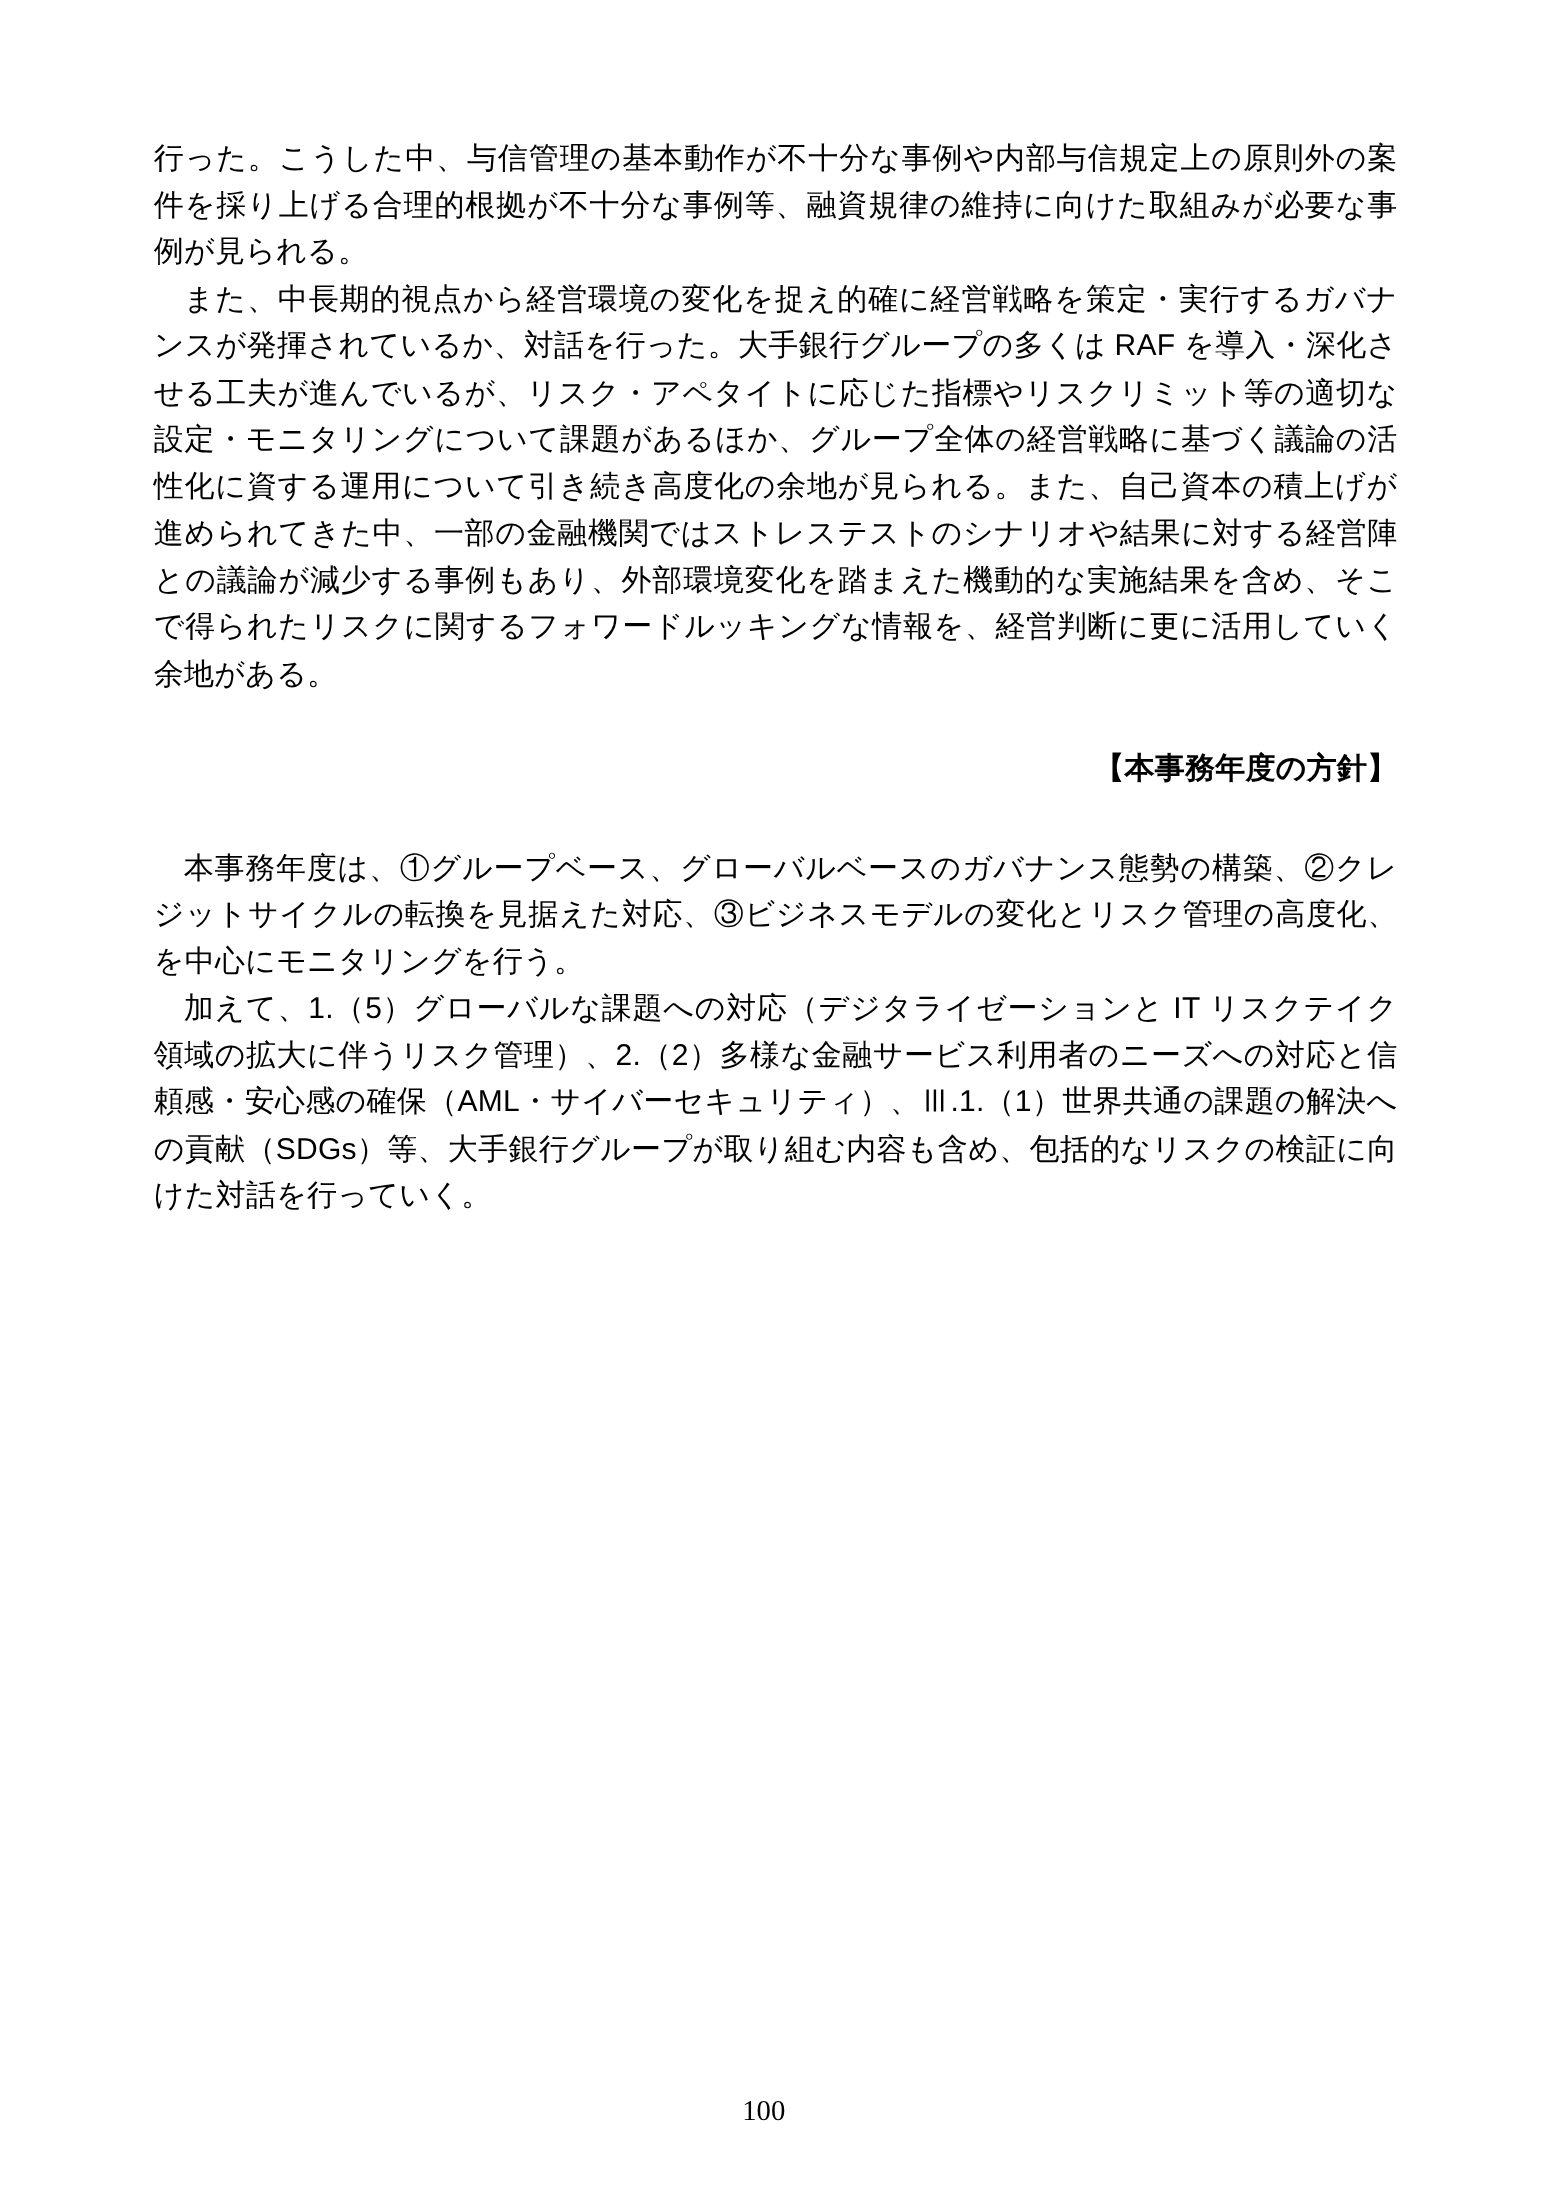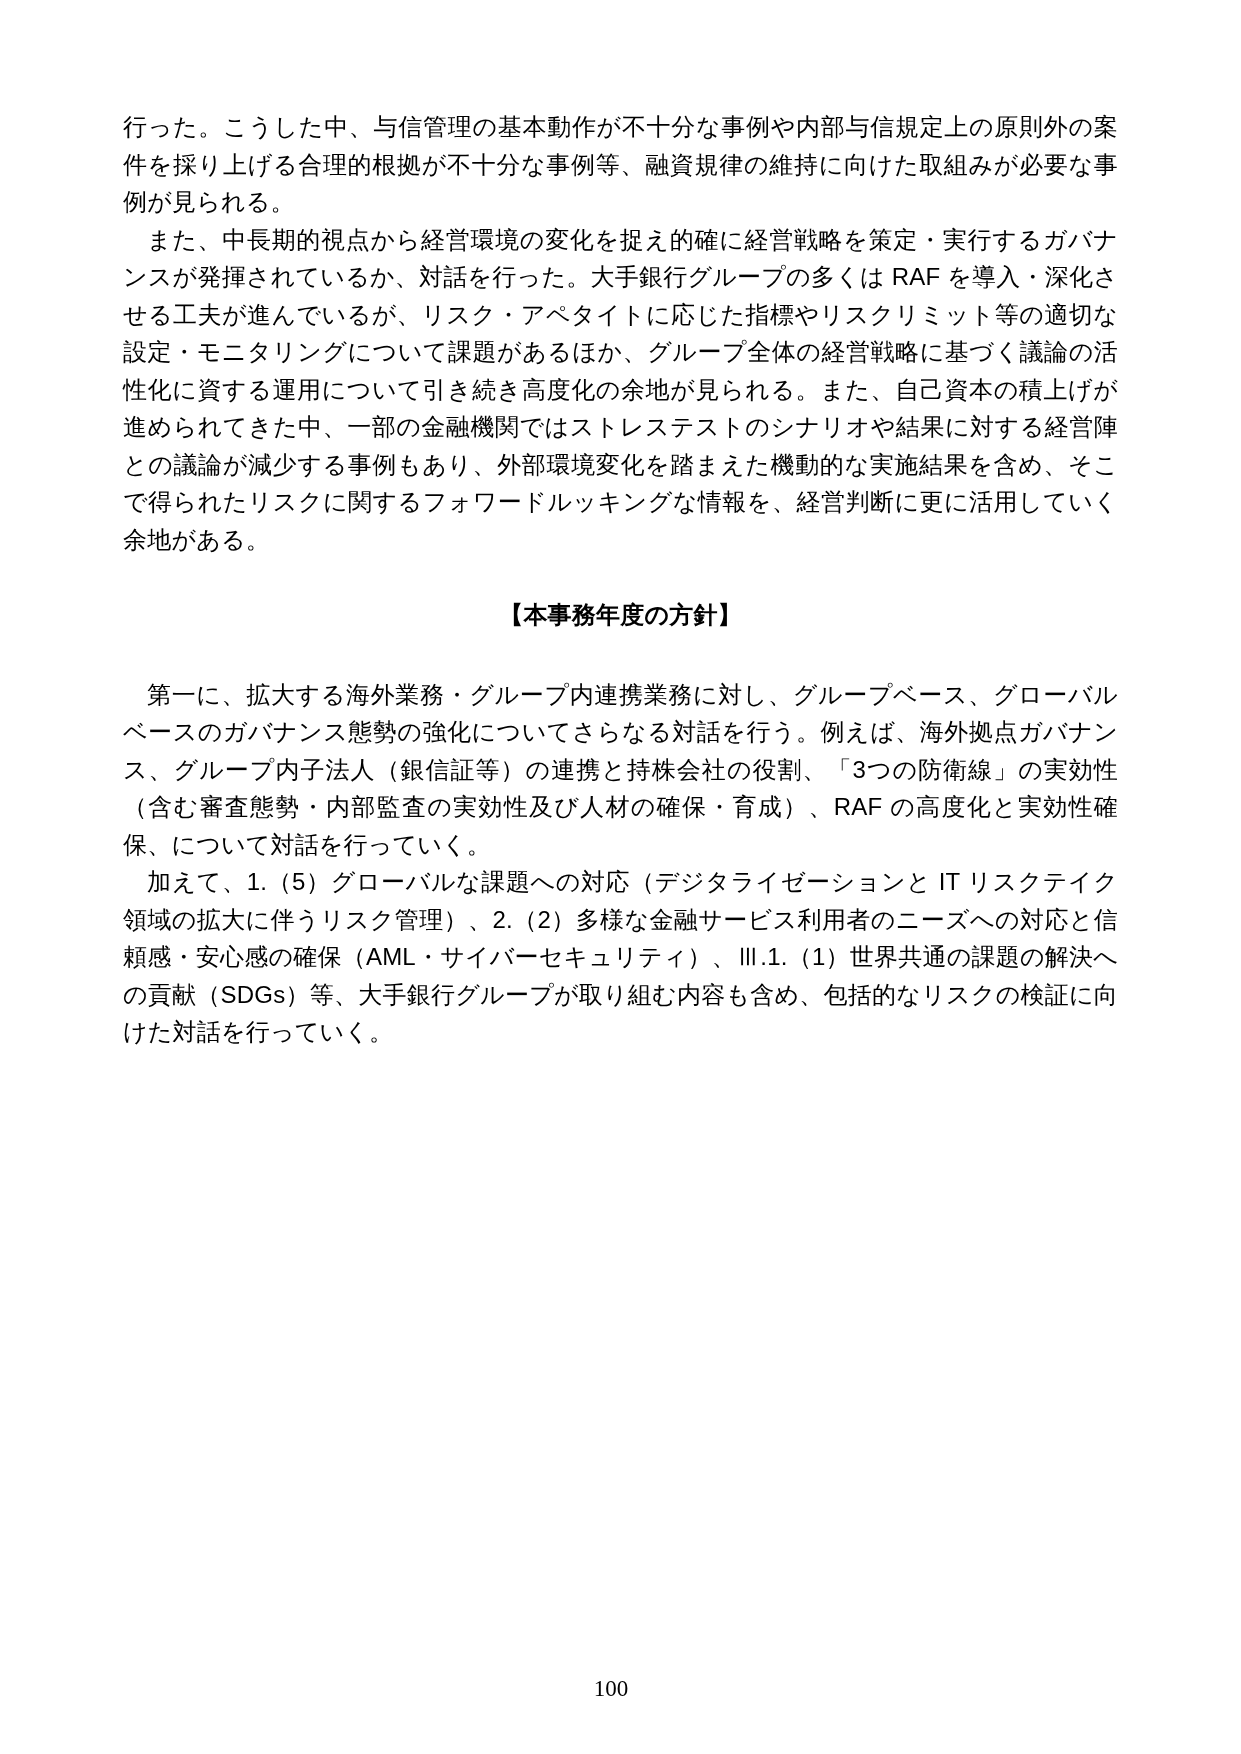--- a/index.html
+++ b/index.html
@@ -31,21 +31,21 @@
     text-indent: 1em;
   }
   .content p.no-indent {
     text-indent: 0;
   }
   .section-heading {
     font-size: 24px;
     font-weight: bold;
     line-height: 37.5px;
     margin: 38px 0 42px 0;
-    text-align: center;
+    text-align: right;
   }
   .page-number {
     position: absolute;
     left: 0;
     top: 1676px;
     width: 100%;
     text-align: center;
     font-family: "Liberation Serif", serif;
     font-size: 23px;
     color: #000000;
@@ -55,18 +55,18 @@
 </head>
 <body>
 
 <div class="page">
   <div class="content">
     <p class="no-indent">行った。こうした中、与信管理の基本動作が不十分な事例や内部与信規定上の原則外の案件を採り上げる合理的根拠が不十分な事例等、融資規律の維持に向けた取組みが必要な事例が見られる。</p>
     <p>また、中長期的視点から経営環境の変化を捉え的確に経営戦略を策定・実行するガバナンスが発揮されているか、対話を行った。大手銀行グループの多くは RAF を導入・深化させる工夫が進んでいるが、リスク・アペタイトに応じた指標やリスクリミット等の適切な設定・モニタリングについて課題があるほか、グループ全体の経営戦略に基づく議論の活性化に資する運用について引き続き高度化の余地が見られる。また、自己資本の積上げが進められてきた中、一部の金融機関ではストレステストのシナリオや結果に対する経営陣との議論が減少する事例もあり、外部環境変化を踏まえた機動的な実施結果を含め、そこで得られたリスクに関するフォワードルッキングな情報を、経営判断に更に活用していく余地がある。</p>
 
     <div class="section-heading">【本事務年度の方針】</div>
 
-    <p>第一に、拡大する海外業務・グループ内連携業務に対し、グループベース、グローバルベースのガバナンス態勢の強化についてさらなる対話を行う。例えば、海外拠点ガバナンス、グループ内子法人（銀信証等）の連携と持株会社の役割、「3つの防衛線」の実効性（含む審査態勢・内部監査の実効性及び人材の確保・育成）、RAF の高度化と実効性確保、について対話を行っていく。</p>
+    <p>本事務年度は、①グループベース、グローバルベースのガバナンス態勢の構築、②クレジットサイクルの転換を見据えた対応、③ビジネスモデルの変化とリスク管理の高度化、を中心にモニタリングを行う。</p>
     <p>加えて、1.（5）グローバルな課題への対応（デジタライゼーションと IT リスクテイク領域の拡大に伴うリスク管理）、2.（2）多様な金融サービス利用者のニーズへの対応と信頼感・安心感の確保（AML・サイバーセキュリティ）、Ⅲ.1.（1）世界共通の課題の解決への貢献（SDGs）等、大手銀行グループが取り組む内容も含め、包括的なリスクの検証に向けた対話を行っていく。</p>
   </div>
 
   <div class="page-number">100</div>
 </div>
 
 </body></html>

